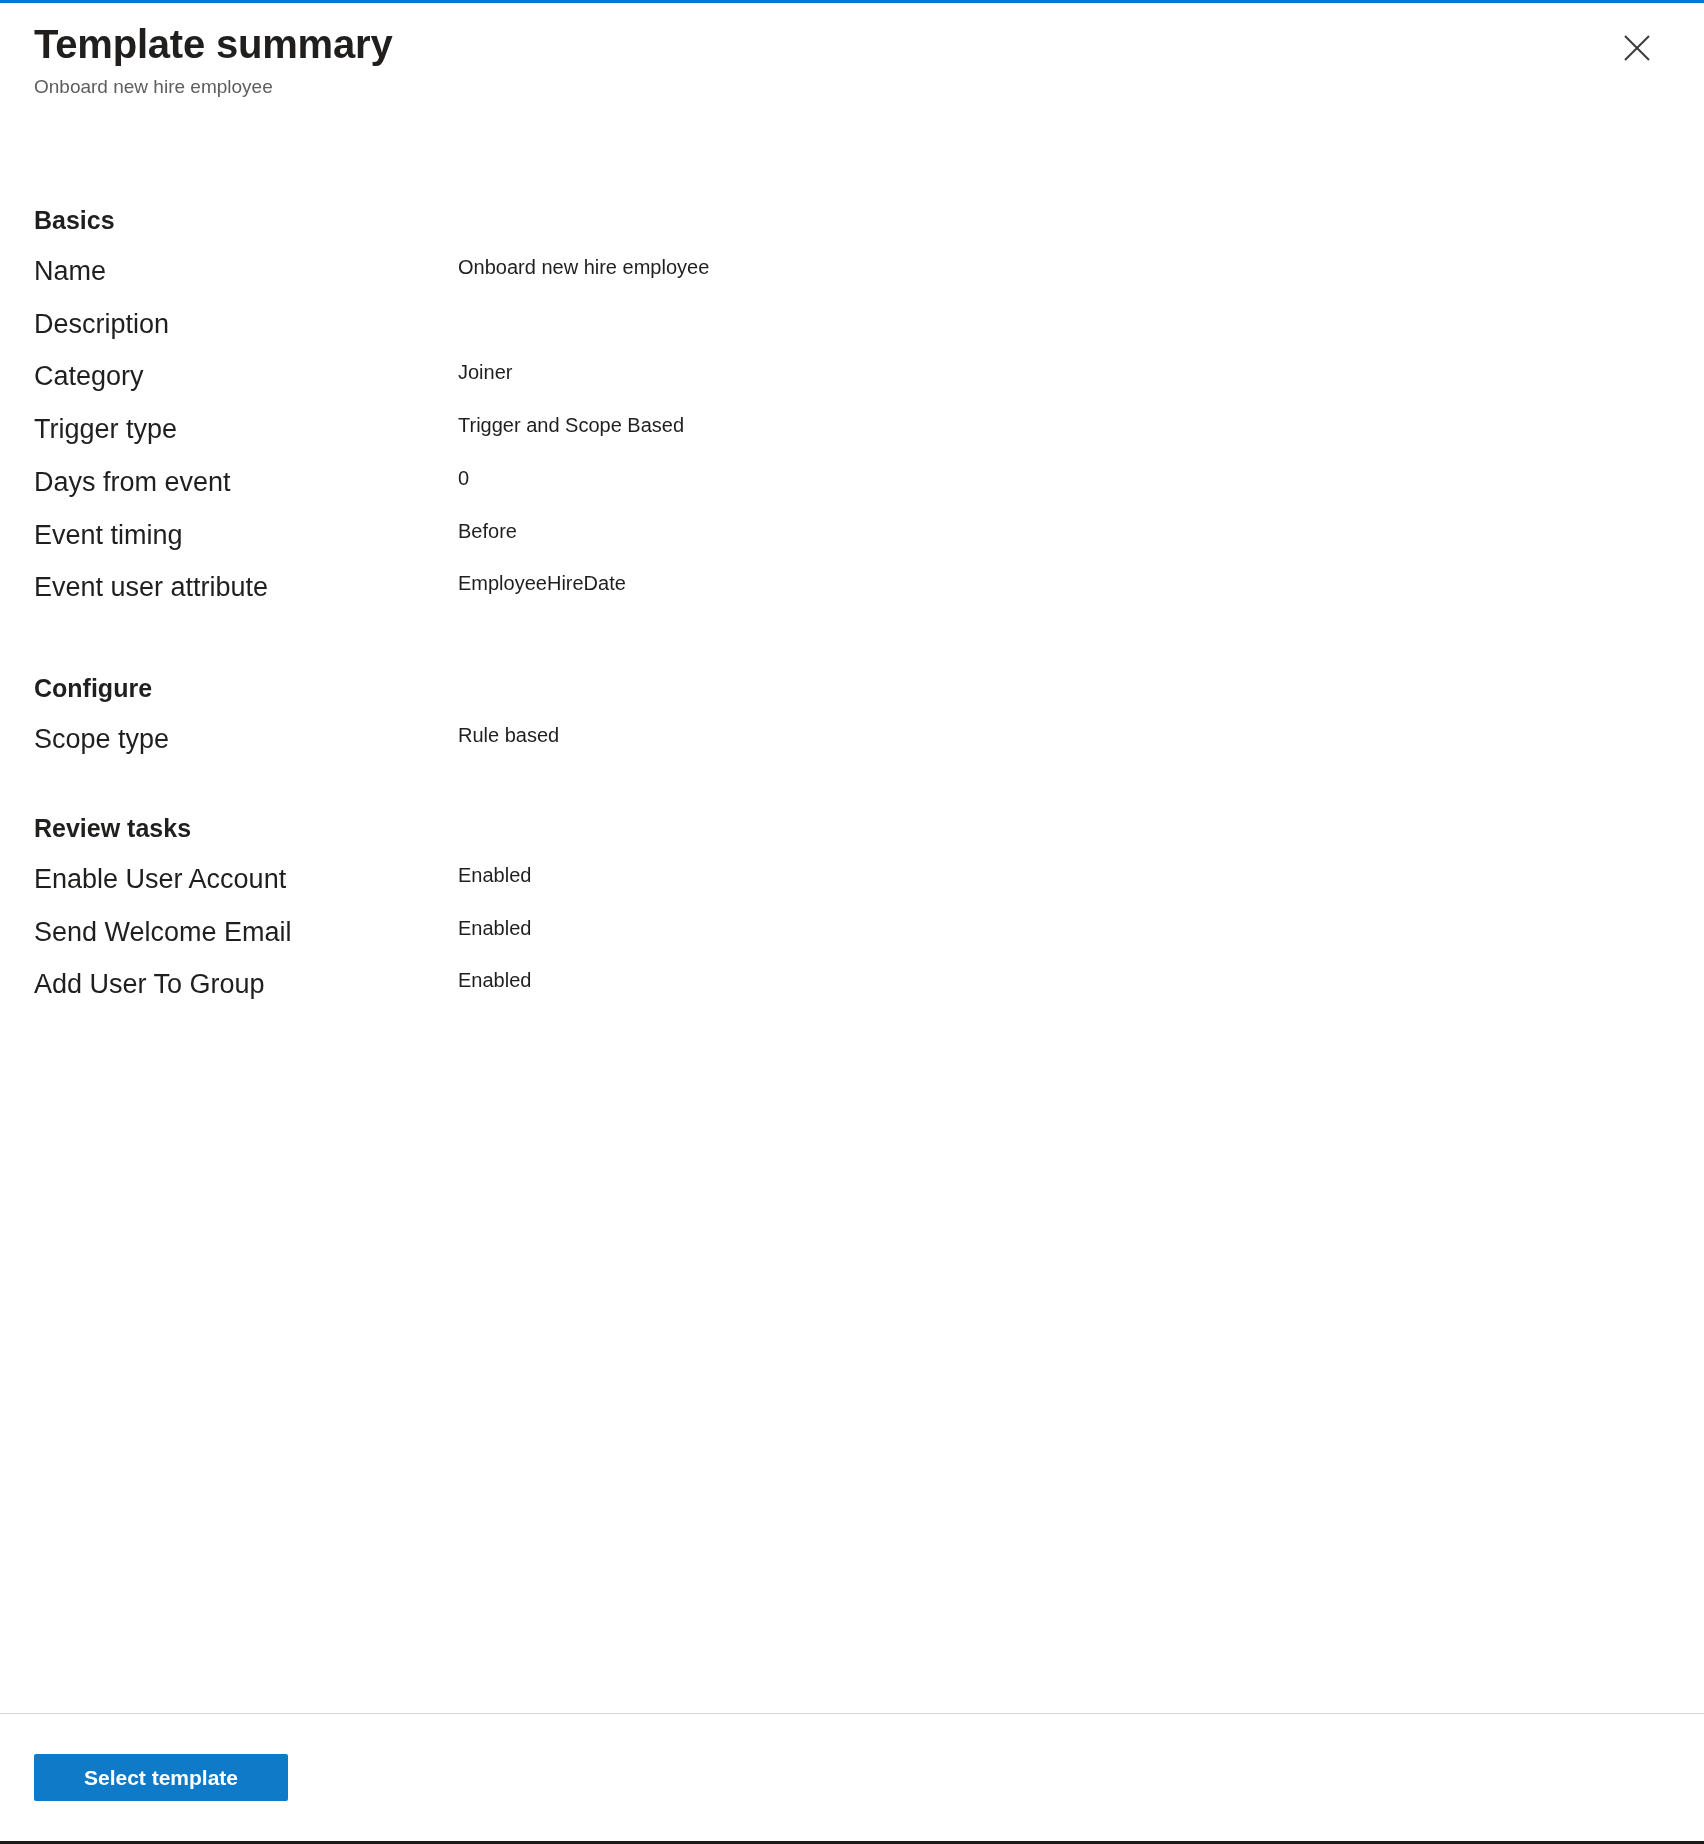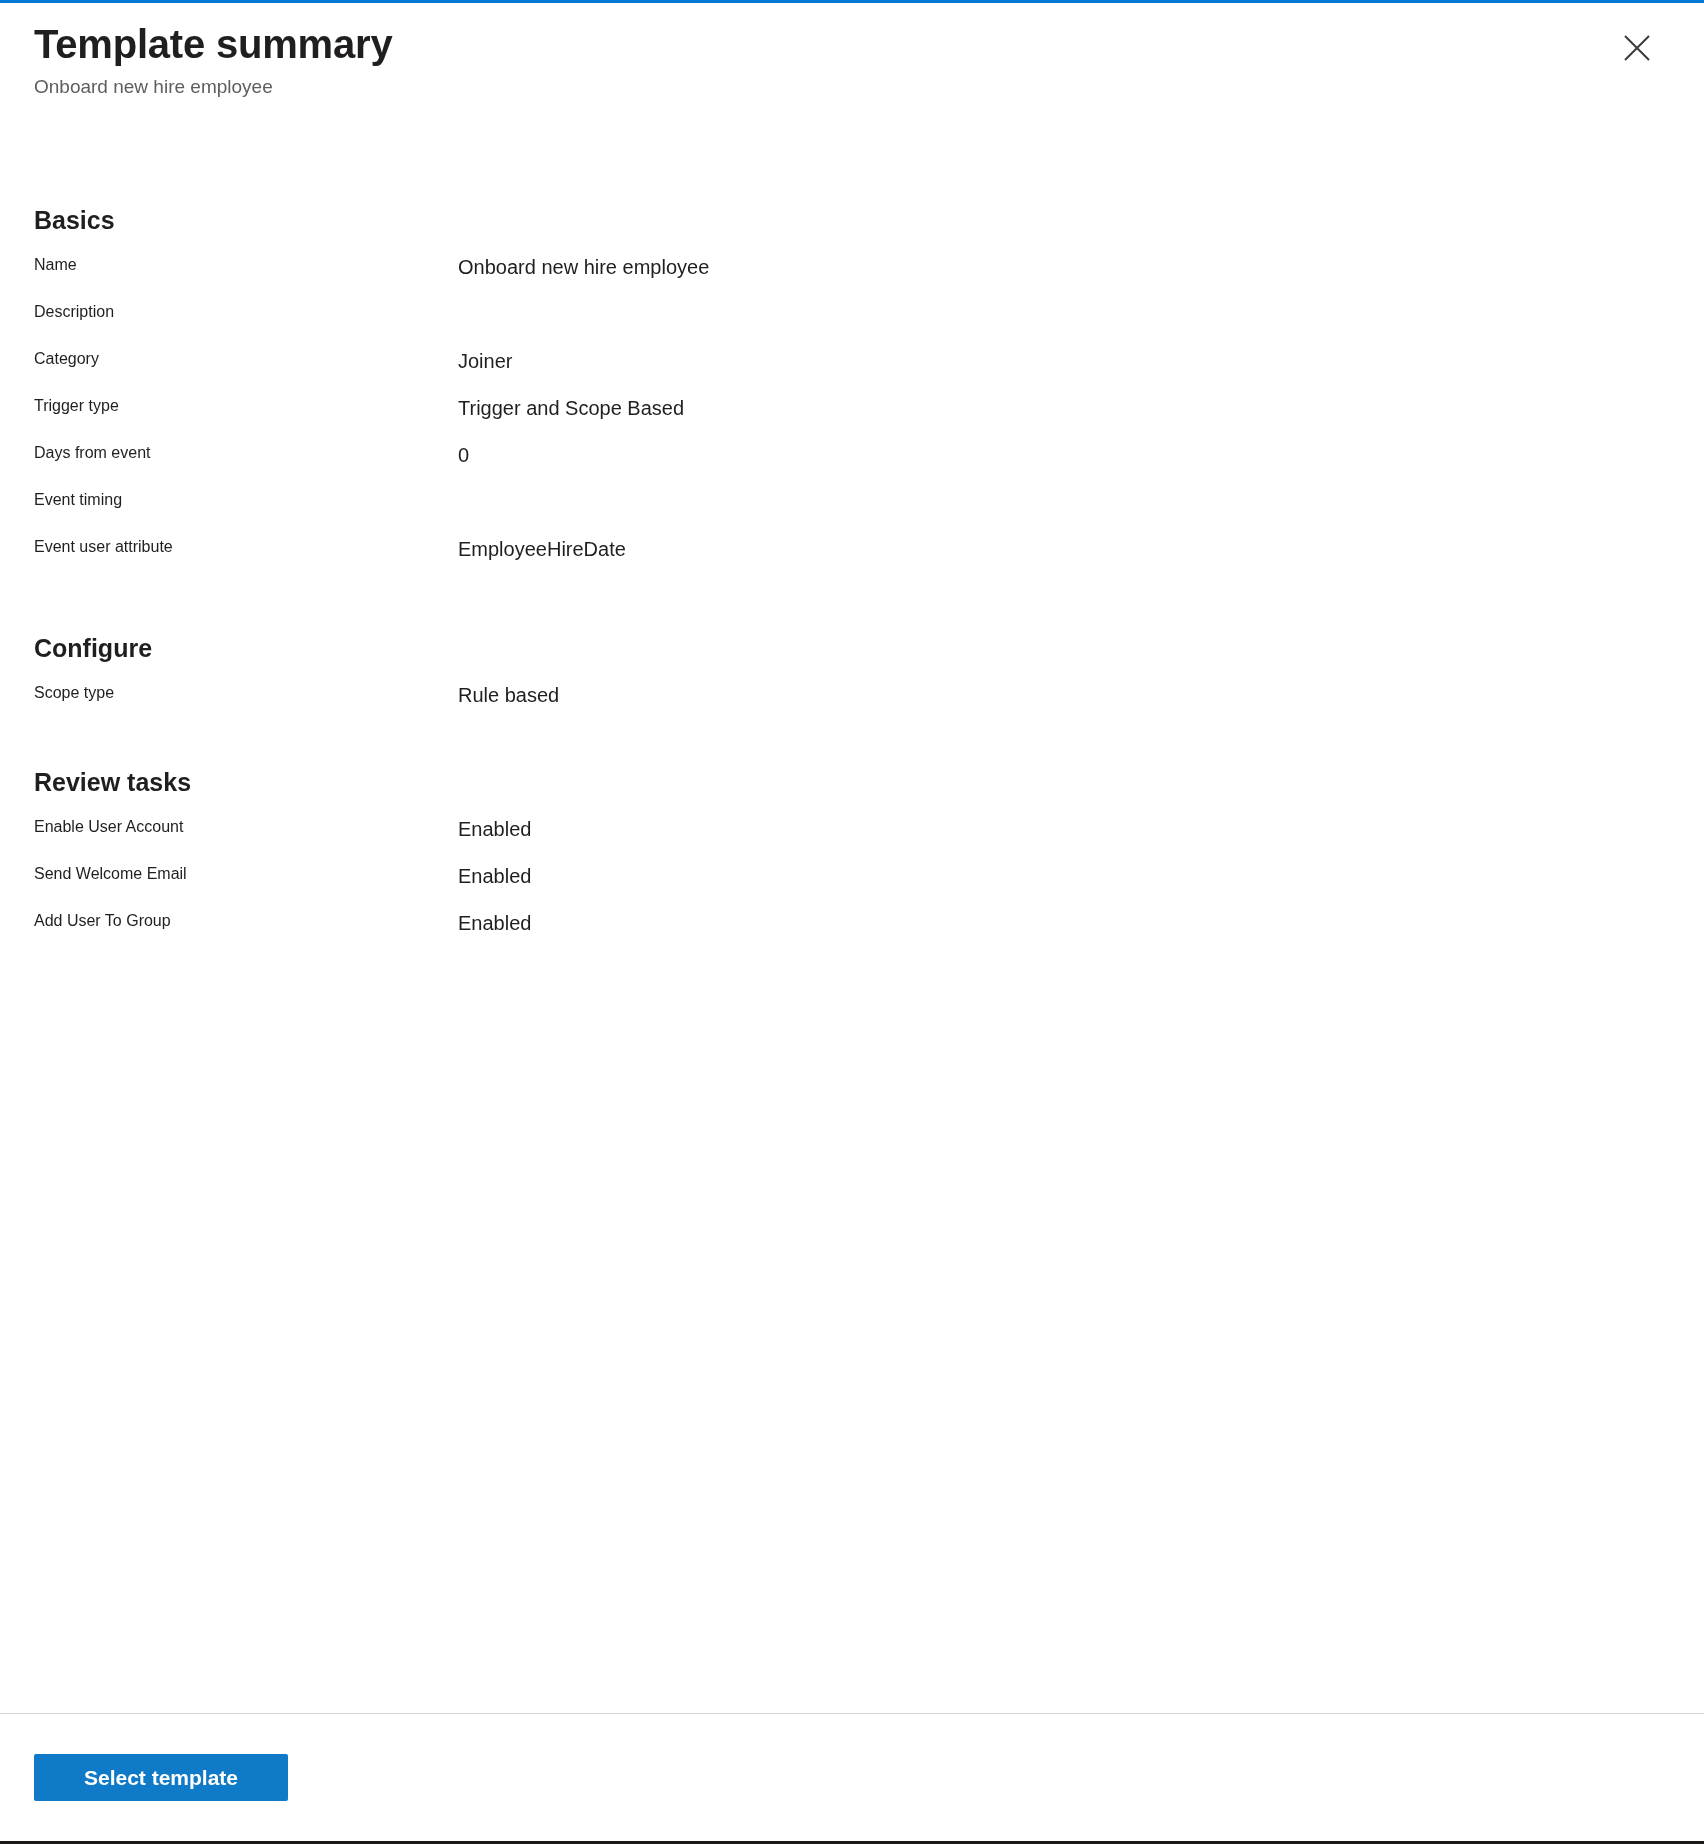--- a/index.html
+++ b/index.html
@@ -89,21 +89,21 @@
   .row {
     display: flex;
     align-items: flex-start;
     min-height: 28px;
     margin-bottom: 19px;
   }
   .row:last-child { margin-bottom: 0; }
 
   .row-label {
     flex: 0 0 424px;
-    font-size: 16px;
+    font-size: 27px;
     line-height: 1.25;
     color: #201f1e;
     white-space: nowrap;
   }
   .row-value {
     flex: 1 1 auto;
     font-size: 20px;
     line-height: 1.25;
     color: #201f1e;
   }
@@ -171,20 +171,21 @@
       <div class="row">
         <div class="row-label">Trigger type</div>
         <div class="row-value">Trigger and Scope Based</div>
       </div>
       <div class="row">
         <div class="row-label">Days from event</div>
         <div class="row-value">0</div>
       </div>
       <div class="row">
         <div class="row-label">Event timing</div>
+        <div class="row-value">Before</div>
       </div>
       <div class="row">
         <div class="row-label">Event user attribute</div>
         <div class="row-value">EmployeeHireDate</div>
       </div>
     </div>
 
     <div class="section section-configure">
       <div class="section-heading">Configure</div>
 

